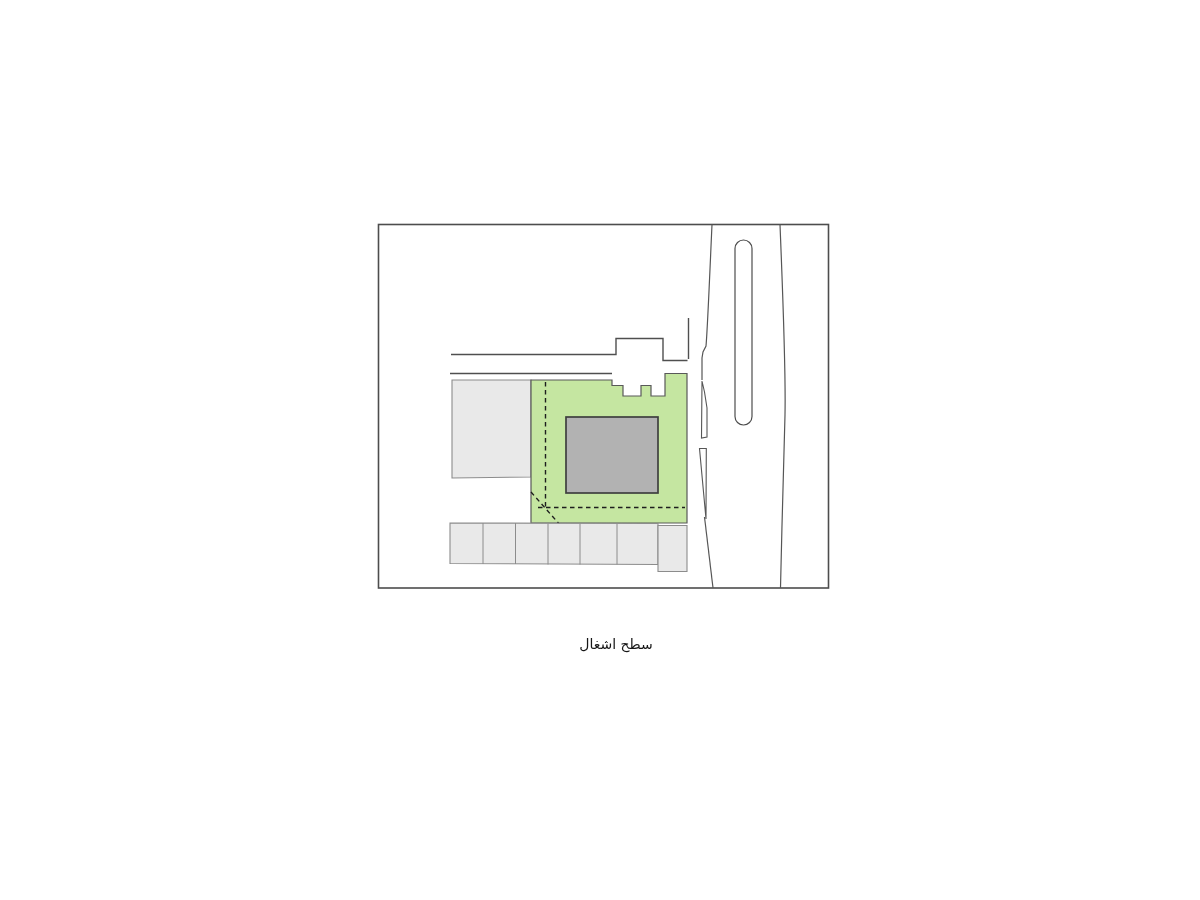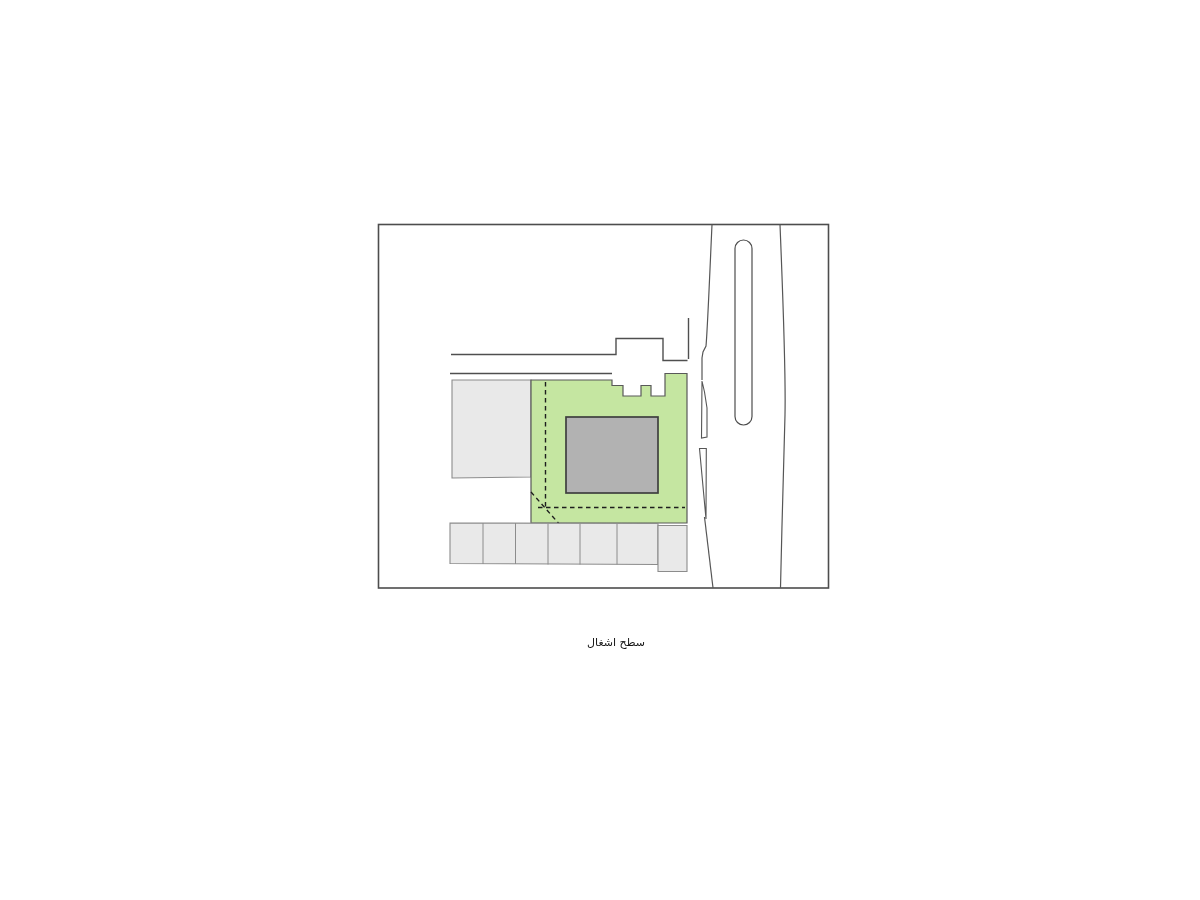--- a/index.html
+++ b/index.html
@@ -20,21 +20,21 @@
     left: 0;
     top: 0;
   }
   .caption {
     position: absolute;
     left: 476px;
     top: 636px;
     width: 280px;
     text-align: center;
     direction: rtl;
-    font-size: 11px;
+    font-size: 14px;
     color: #161616;
     letter-spacing: 0.5px;
   }
   
   .frame      { fill: none;    stroke: #4d4d4d; stroke-width: 1.6; }
   .street     { fill: none;    stroke: #4f4f4f; stroke-width: 1.4; }
   .road       { fill: none;    stroke: #565656; stroke-width: 1.2; }
   .road-shape { fill: #ffffff; stroke: #565656; stroke-width: 1.1; }
   .median     { fill: #ffffff; stroke: #4d4d4d; stroke-width: 1.2; }
   .parcel     { stroke: #8c8c8c; stroke-width: 1.1; }

